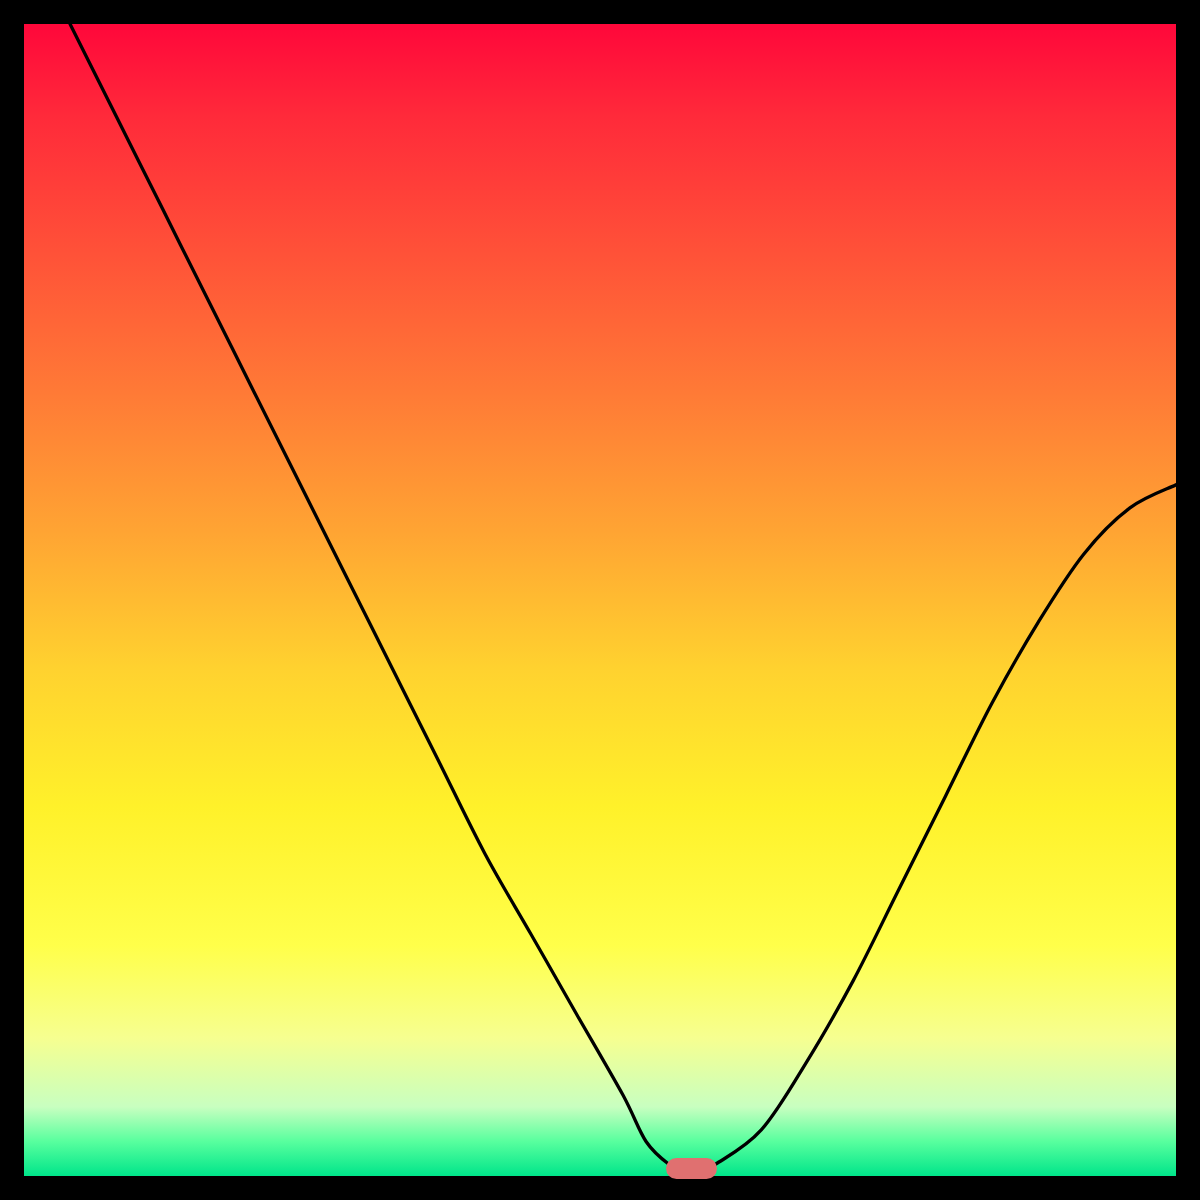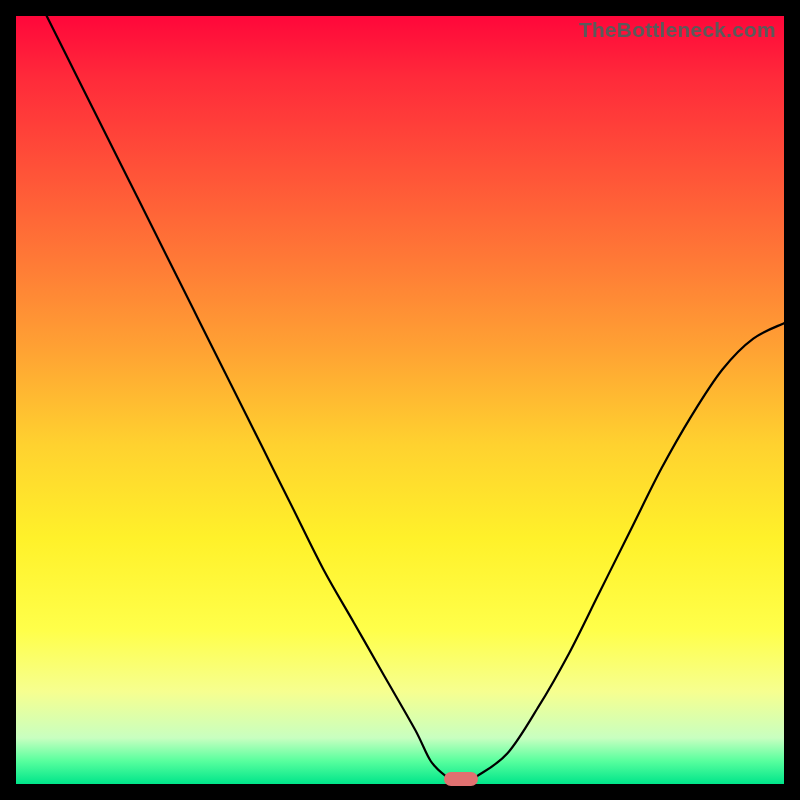--- a/index.html
+++ b/index.html
@@ -62,21 +62,20 @@
     background: #e07070;
     transform: translate(-50%, -50%);
   }
 </style>
 </head>
 <body>
 
 <div class="frame">
   <div class="plot-area">
 
-    <div class="attribution">TheBottleneck.com</div>
 
     <svg class="curve" viewBox="0 0 768 768" preserveAspectRatio="none">
       <path class="line" d="M 30.7 0.0 C 35.8 10.2, 51.2 41.0, 61.4 61.4 C 71.7 81.9, 81.9 102.4, 92.2 122.9 C 102.4 143.4, 112.6 163.8, 122.9 184.3 C 133.1 204.8, 143.4 225.3, 153.6 245.8 C 163.8 266.2, 174.1 286.7, 184.3 307.2 C 194.6 327.7, 204.8 348.2, 215.0 368.6 C 225.3 389.1, 235.5 409.6, 245.8 430.1 C 256.0 450.6, 266.2 471.0, 276.5 491.5 C 286.7 512.0, 297.0 533.8, 307.2 553.0 C 317.4 572.2, 327.7 588.8, 337.9 606.7 C 348.2 624.6, 358.4 642.6, 368.6 660.5 C 378.9 678.4, 391.7 700.2, 399.4 714.2 C 407.0 728.3, 409.6 737.3, 414.7 745.0 C 419.8 752.6, 425.0 756.5, 430.1 760.3 C 435.2 764.2, 440.3 768.0, 445.4 768.0 C 450.6 768.0, 453.1 765.4, 460.8 760.3 C 468.5 755.2, 481.3 748.8, 491.5 737.3 C 501.8 725.8, 512.0 707.8, 522.2 691.2 C 532.5 674.6, 542.7 656.6, 553.0 637.4 C 563.2 618.2, 573.4 596.5, 583.7 576.0 C 593.9 555.5, 604.2 535.0, 614.4 514.6 C 624.6 494.1, 634.9 472.3, 645.1 453.1 C 655.4 433.9, 665.6 416.0, 675.8 399.4 C 686.1 382.7, 696.3 366.1, 706.6 353.3 C 716.8 340.5, 727.0 330.2, 737.3 322.6 C 747.5 314.9, 762.9 309.8, 768.0 307.2"></path>
     </svg>
 
     <div class="marker" style="left:445.4px; top:763.4px;"></div>
 
   </div>
 </div>
 

